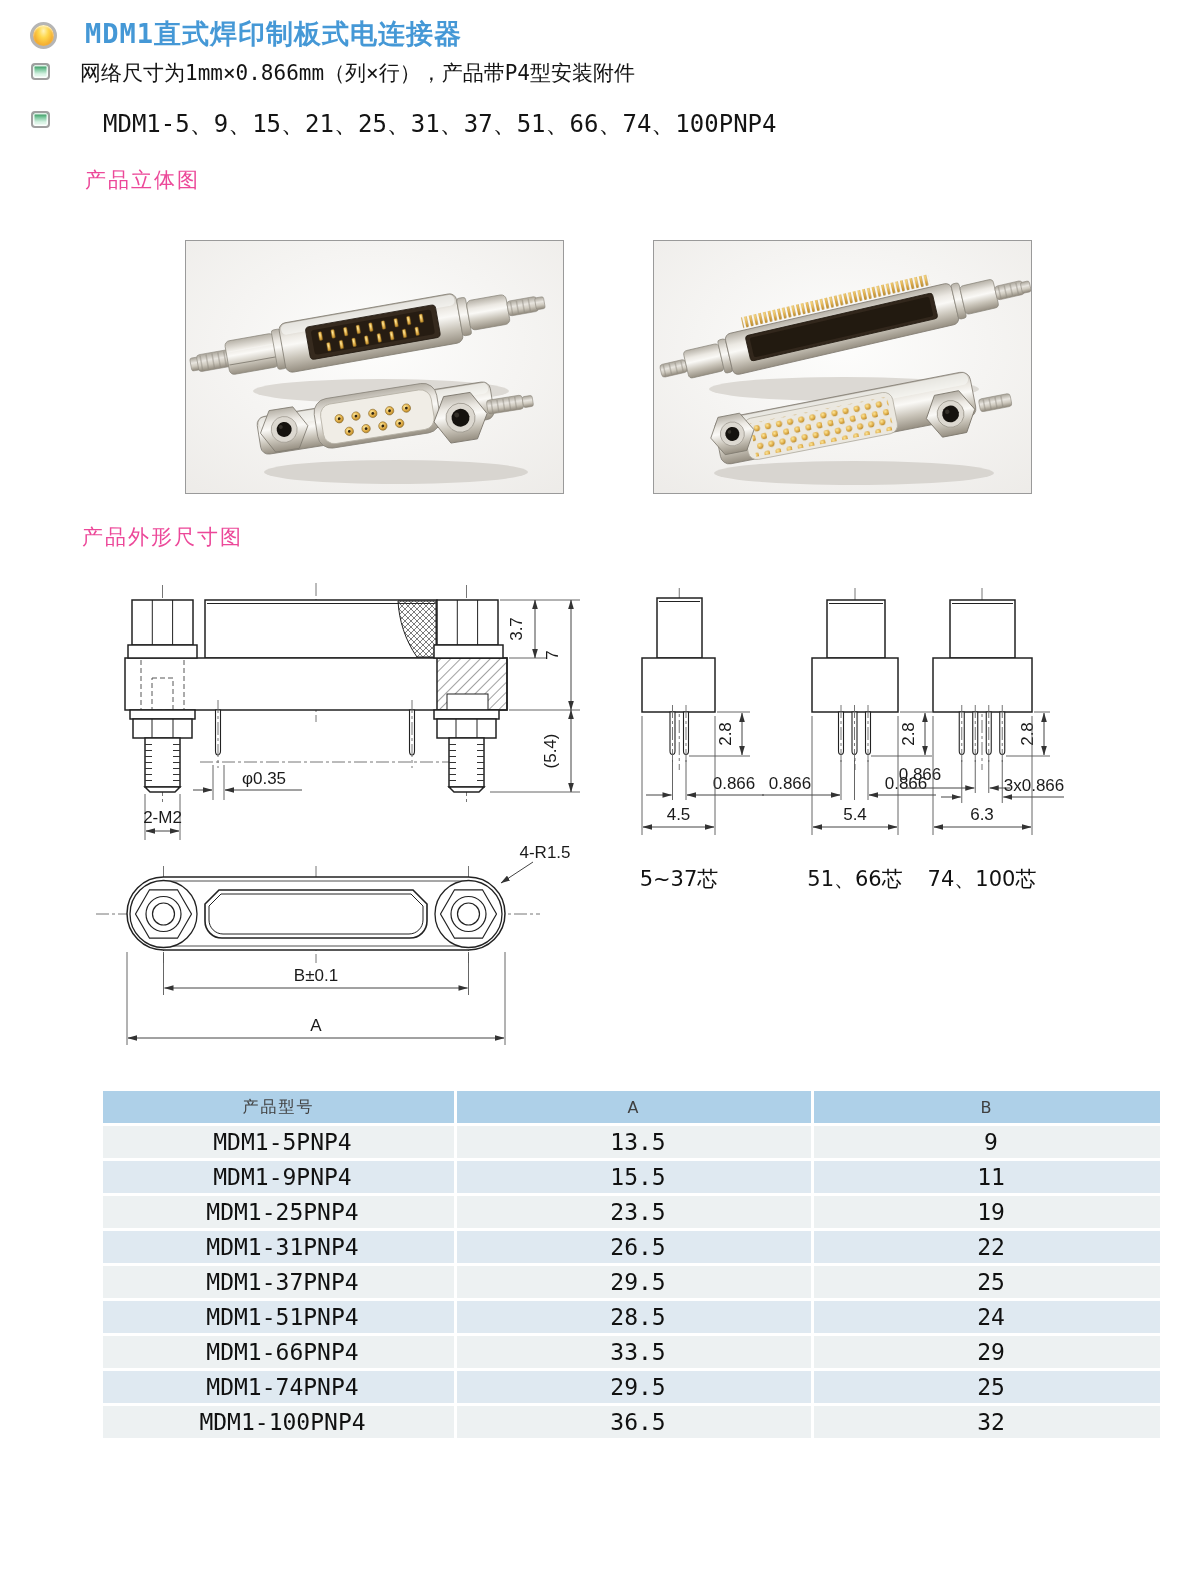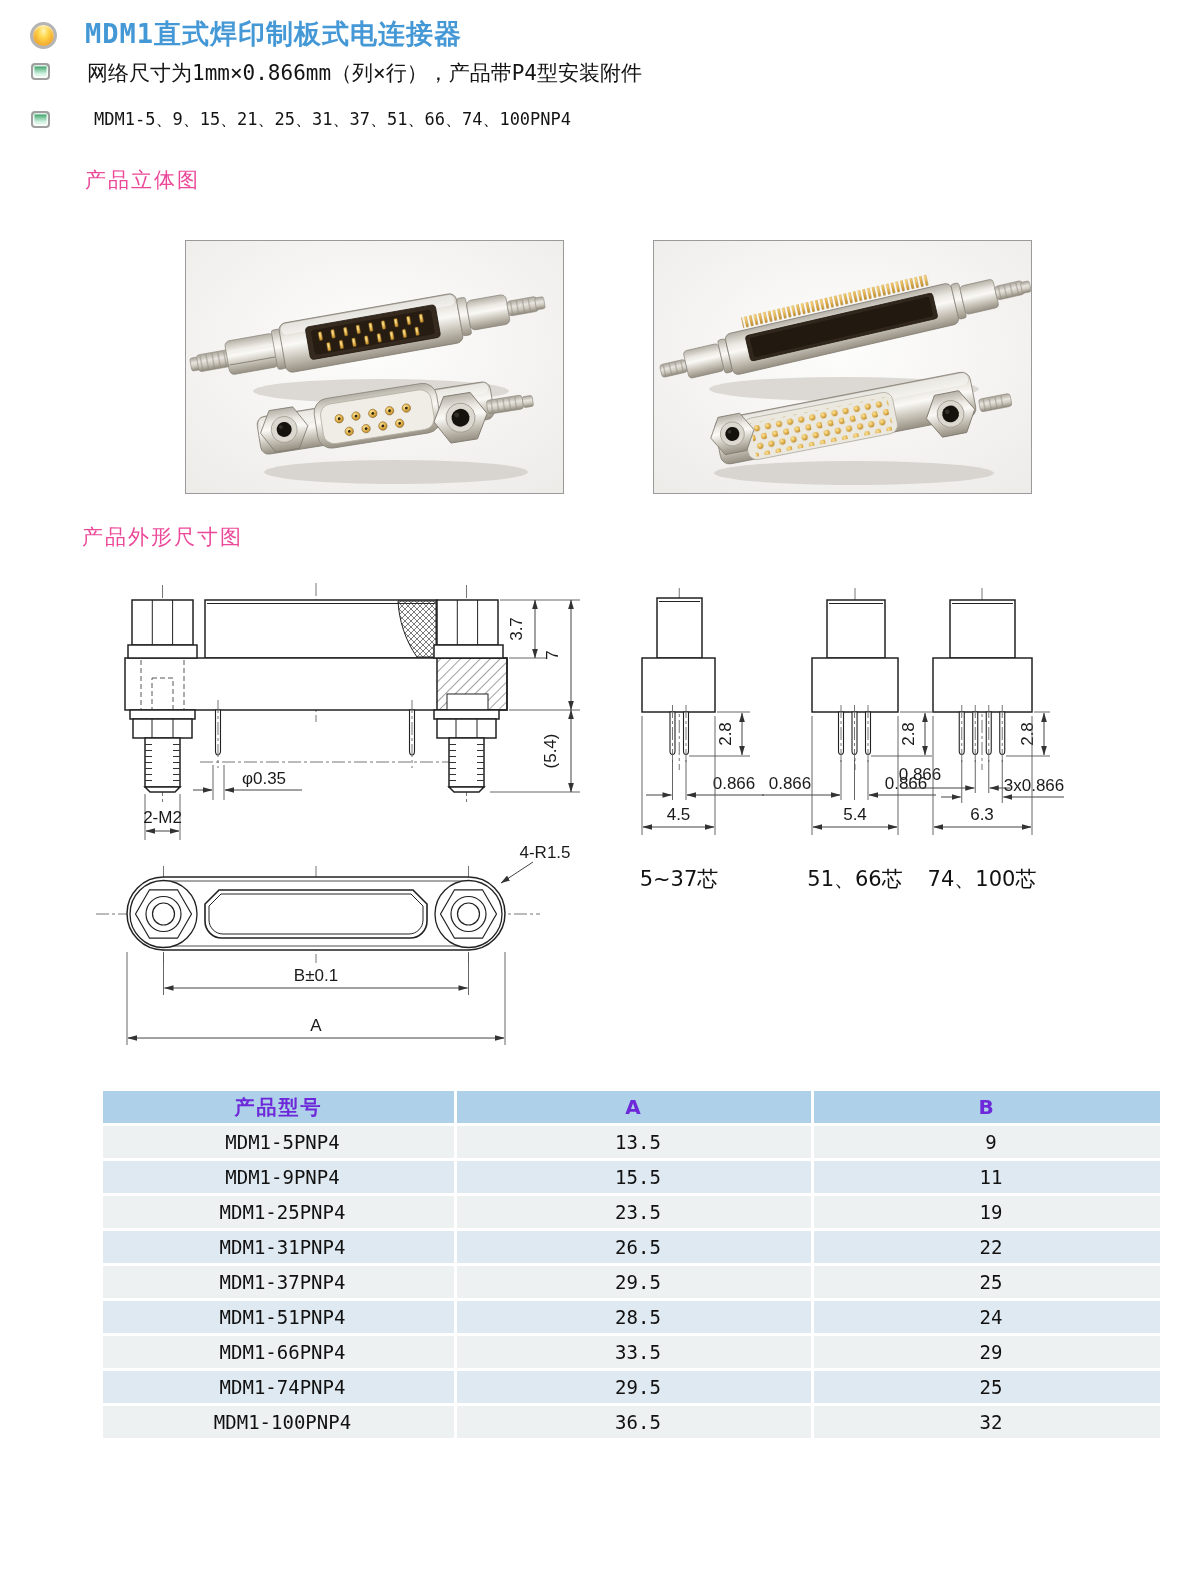--- a/index.html
+++ b/index.html
@@ -12,23 +12,23 @@
   .icon-square{width:15px;height:13px;border-radius:4px;border:2px solid #9f9f9f;
     background:linear-gradient(#18independent 0,#000 0);
     background:linear-gradient(#1f8a4c 0%,#7fc9a0 35%,#d8f2e4 70%,#eafaf0 100%);
     box-shadow:inset 0 0 0 1.5px rgba(255,255,255,.85);}
   .title{font-size:27px;font-weight:bold;color:#4598d6;letter-spacing:1px;font-family:"DejaVu Sans Mono","DejaVu Sans",monospace;text-align:right;}
   .bullet-text{font-size:21px;color:#141414;font-family:"DejaVu Sans Mono","DejaVu Sans",monospace;}
   .heading{font-size:21px;color:#ec4899;letter-spacing:2px;font-family:"DejaVu Sans",sans-serif;}
   .photo{border:1px solid #9a9a9a;background:#f6f5f3;}
   
   table.spec{border-collapse:separate;border-spacing:3px;background:#fff;table-layout:fixed;width:1063px;}
-  table.spec th{background:#aed0e8;height:30px;font-size:20px;font-weight:bold;color:#6d28d9;
+  table.spec th{background:#aed0e8;height:30px;font-size:16px;font-weight:normal;color:#404040;
     font-family:"DejaVu Sans",sans-serif;letter-spacing:2px;}
-  table.spec td{text-align:center;height:30px;font-size:19px;color:#111;
+  table.spec td{text-align:center;height:30px;font-size:23px;color:#111;
     font-family:"DejaVu Sans Mono","DejaVu Sans",monospace;padding-left:9px;}
   table.spec tbody tr:nth-child(odd) td{background:#edf1f2;}
   table.spec tbody tr:nth-child(even) td{background:#dfe9f1;}
   
   .out{fill:#fff;stroke:#222;stroke-width:1.5;}
   .out2{fill:none;stroke:#222;stroke-width:1;}
   .pin{fill:#fff;stroke:#222;stroke-width:1.1;}
   .thin{stroke:#555;stroke-width:0.9;fill:none;}
   .dim{stroke:#444;stroke-width:1;fill:none;}
   .cl{stroke:#666;stroke-width:0.9;fill:none;stroke-dasharray:13 3 3 3;}
@@ -36,24 +36,24 @@
   text.d{font-family:"Liberation Sans","DejaVu Sans",sans-serif;font-size:17px;fill:#1a1a1a;}
   text.cap{font-family:"DejaVu Sans",sans-serif;font-size:21px;fill:#111;}
 </style>
 </head>
 <body>
 
 <div class="abs icon-circle" style="left:30px;top:22px"></div>
 <div class="abs title" style="left:85px;top:16px">MDM1直式焊印制板式电连接器</div>
 
 <div class="abs icon-square" style="left:31px;top:63px"></div>
-<div class="abs bullet-text" style="left:87px;top:59px">网络尺寸为1mm×0.866mm（列×行），产品带P4型安装附件</div>
+<div class="abs bullet-text" style="left:80px;top:59px">网络尺寸为1mm×0.866mm（列×行），产品带P4型安装附件</div>
 
 <div class="abs icon-square" style="left:31px;top:111px"></div>
-<div class="abs bullet-text" style="left:94px;top:108px;font-size:17px">MDM1-5、9、15、21、25、31、37、51、66、74、100PNP4</div>
+<div class="abs bullet-text" style="left:103px;top:108px;font-size:24px">MDM1-5、9、15、21、25、31、37、51、66、74、100PNP4</div>
 
 <div class="abs heading" style="left:85px;top:166px">产品立体图</div>
 
 <svg class="abs photo" style="left:185px;top:240px" width="377" height="252" viewBox="0 0 377 252">
   <defs>
     <radialGradient id="abg" cx="50%" cy="42%" r="78%">
         <stop offset="0" stop-color="#fdfdfc"></stop>
         <stop offset="1" stop-color="#edebe8"></stop>
       </radialGradient>
     <linearGradient id="amet" x1="0" y1="0" x2="0" y2="1">

